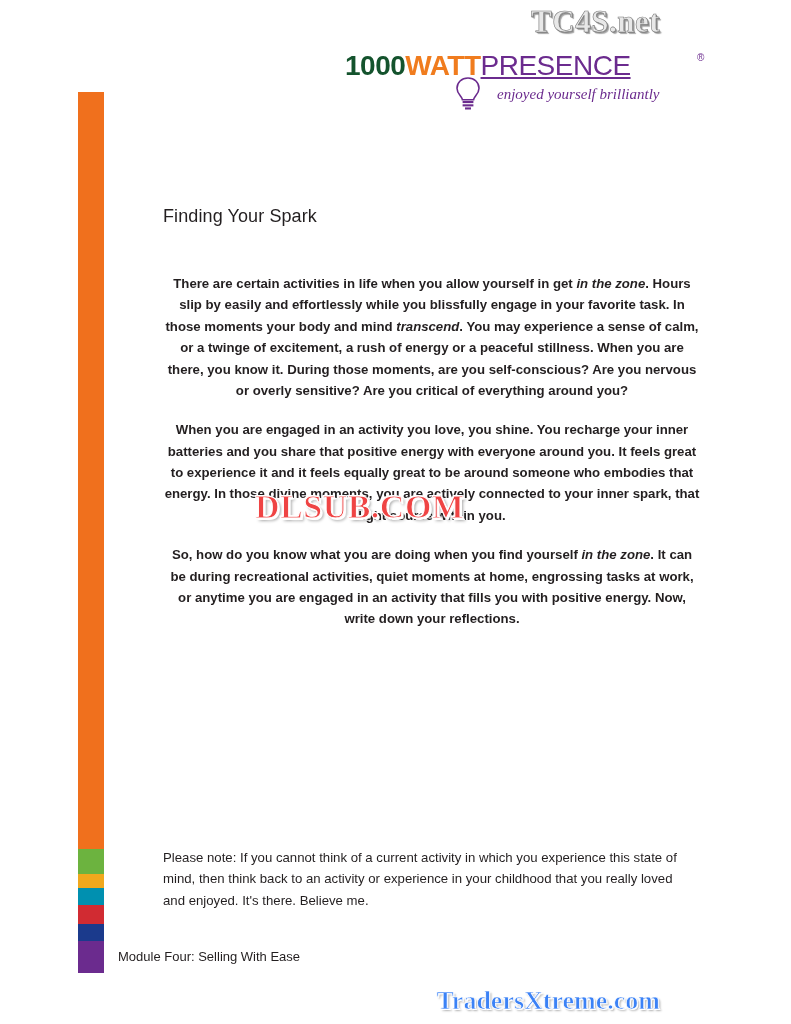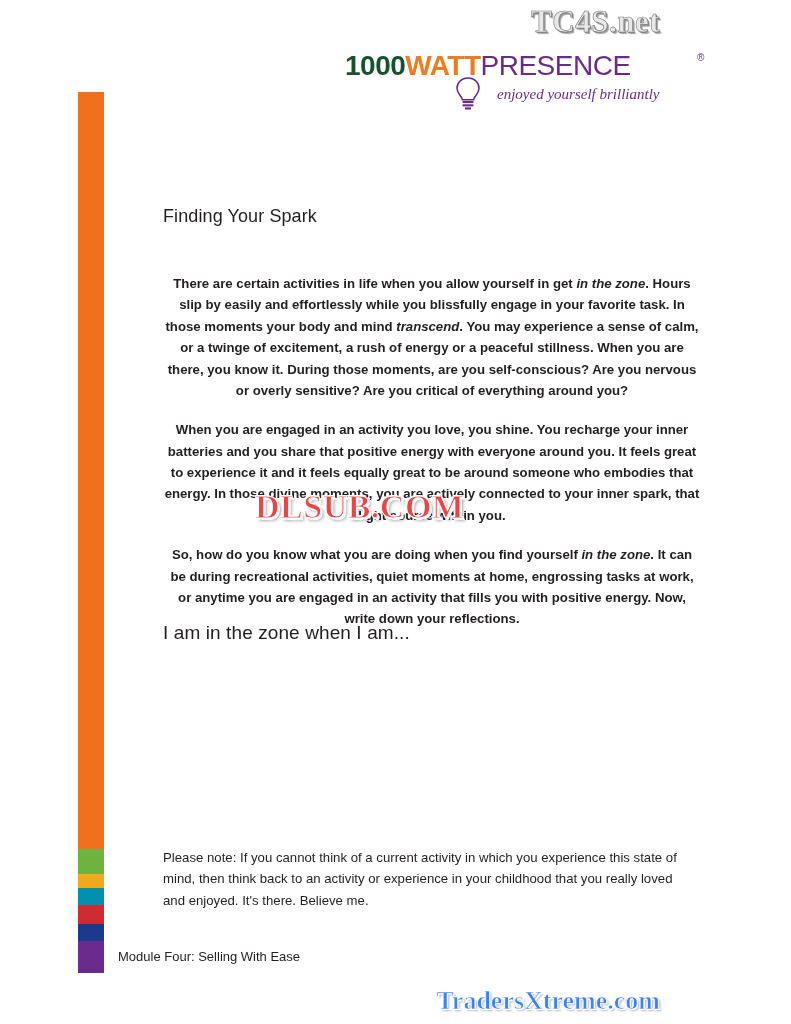--- a/index.html
+++ b/index.html
@@ -84,21 +84,21 @@
     position: absolute;
     left: 0; top: 6px;
     font-family: "Liberation Sans", sans-serif;
     font-size: 28px;
     font-weight: bold;
     letter-spacing: -0.5px;
     white-space: nowrap;
   }
   .logo-1000 { color: #14532d; }
   .logo-watt { color: #f07c1e; }
-  .logo-presence { color: #6b2b8e; font-weight: normal; }
+  .logo-presence { color: #6b2b8e; font-weight: normal; text-decoration: underline; }
   .logo-reg {
     position: absolute;
     left: 352px;
     top: 8px;
     font-size: 10px;
     color: #6b2b8e;
   }
   .logo-tag {
     position: absolute;
     left: 152px;
@@ -214,21 +214,20 @@
   <div class="bar bar-blue"></div>
   <div class="bar bar-purple"></div>
 
   <div class="content">
     <h1 class="doc-title">Finding Your Spark</h1>
     <p class="para">There are certain activities in life when you allow yourself in get <em>in the zone</em>.  Hours slip by easily and effortlessly while you blissfully engage in your favorite task.  In those moments your body and mind <em>transcend</em>.  You may experience a sense of calm, or a twinge of excitement, a rush of energy or a peaceful stillness.  When you are there, you know it. During those moments, are you self-conscious?  Are you nervous or overly sensitive?  Are you critical of everything around you?</p>
     <p class="para">When you are engaged in an activity you love, you shine.  You recharge your inner batteries and you share that positive energy with everyone around you.  It feels great to experience it and it feels equally great to be around someone who embodies that energy.  In those divine moments, you are actively connected to your inner spark, that light source within you.</p>
     <p class="para">So, how do you know what you are doing when you find yourself <em>in the zone</em>.  It can be during recreational activities, quiet moments at home, engrossing tasks at work, or anytime you are engaged in an activity that fills you with positive energy.  Now, write down your reflections.</p>
   </div>
 
-  <div class="prompt">I am in the zone when I am...</div>
 
   <div class="note">Please note:  If you cannot think of a current activity in which you experience this state of mind, then think back to an activity or experience in your childhood that you really loved and enjoyed.  It's there.  Believe me.</div>
 
   <div class="footer">Module Four: Selling With Ease</div>
 
   <div class="wm-center">DLSUB.COM</div>
 
   <div class="wm-bottom">TradersXtreme.com</div>
 
 </div>

